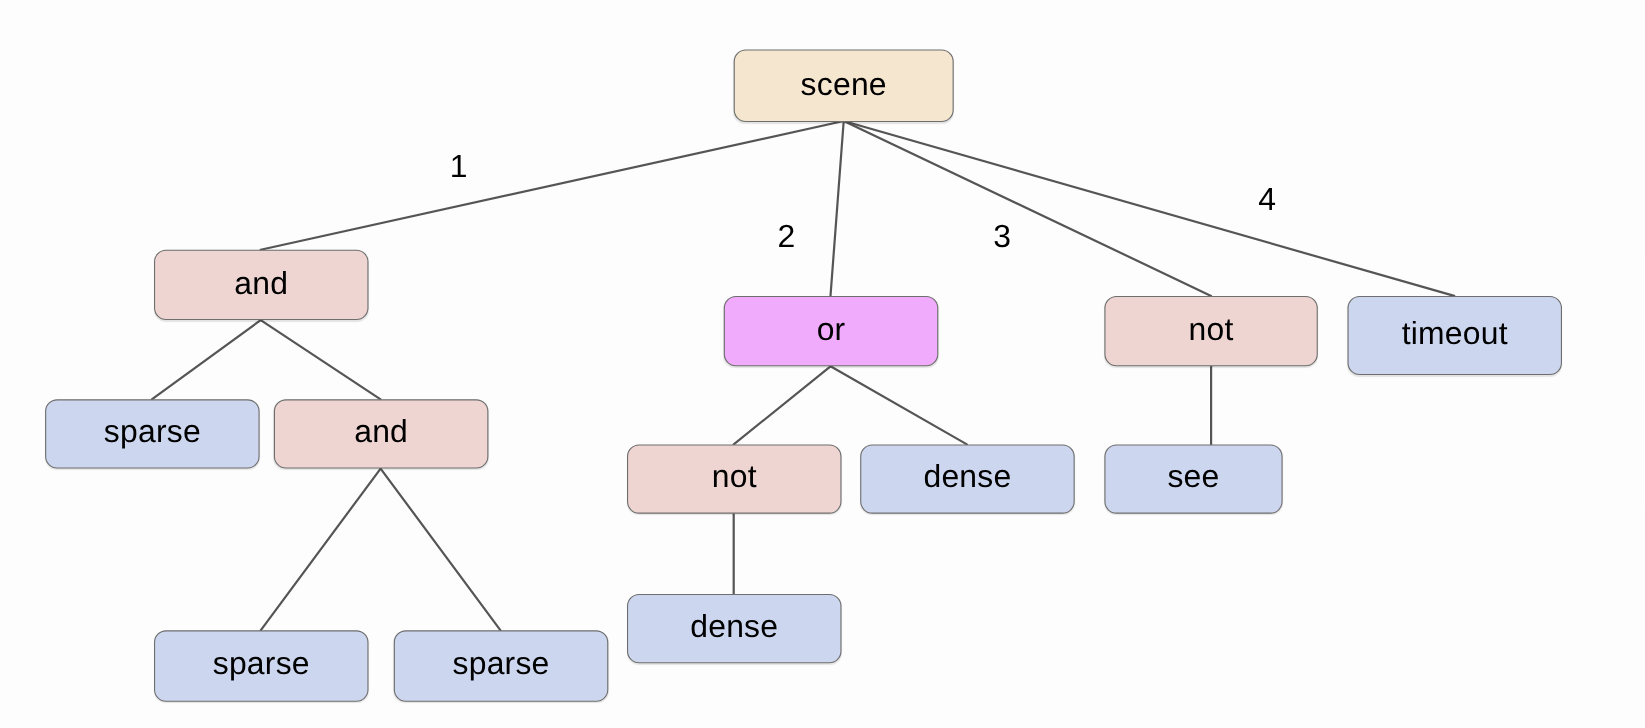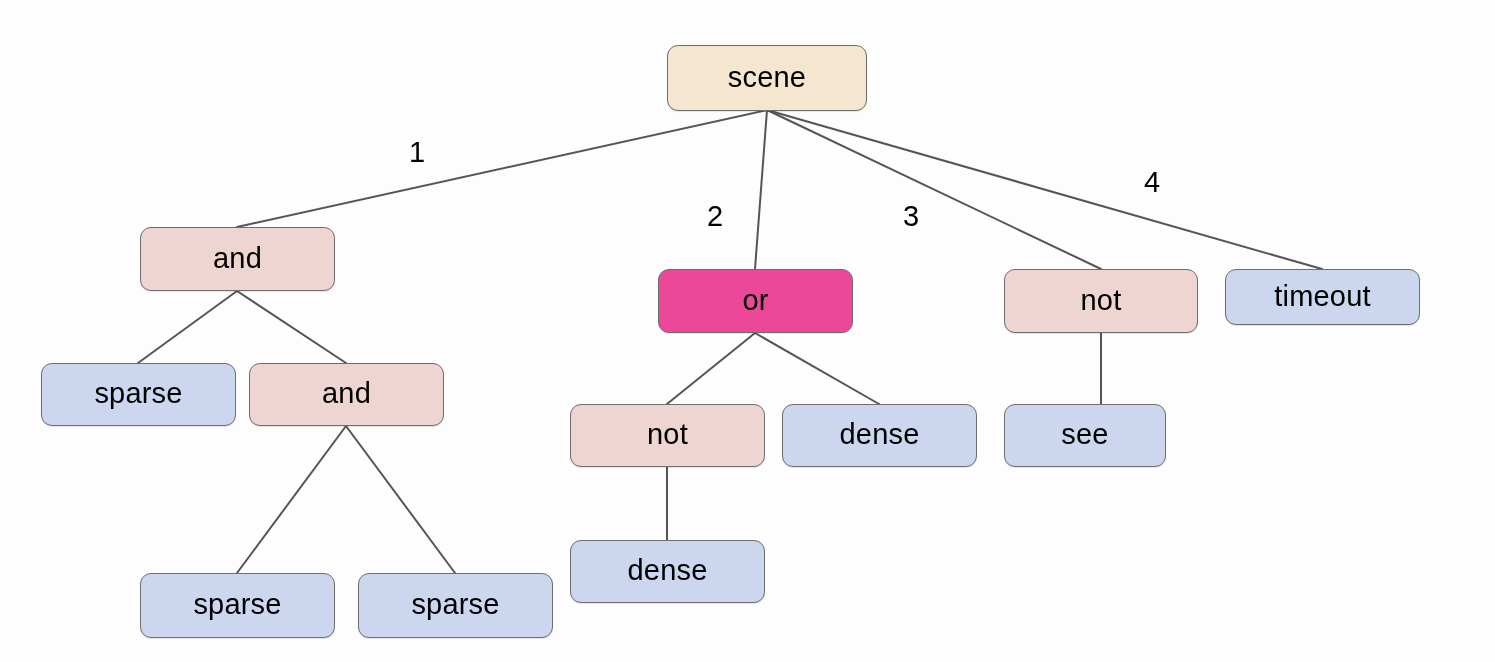--- a/index.html
+++ b/index.html
@@ -69,27 +69,27 @@
       <line x1="667" y1="467" x2="667" y2="540" stroke="#555555" stroke-width="2" stroke-linecap="round"></line>
       <line x1="1101" y1="333" x2="1101" y2="404" stroke="#555555" stroke-width="2" stroke-linecap="round"></line>
     </svg>
   <div id="node-layer">
       <div class="node" style="left: 667px; top: 45px; width: 200px; height: 66px; background: rgb(245, 230, 208); border-color: rgb(110, 110, 110);">
         <span class="node-label">scene</span>
       </div>
       <div class="node" style="left: 140px; top: 227px; width: 195px; height: 64px; background: rgb(238, 213, 210); border-color: rgb(110, 110, 110);">
         <span class="node-label">and</span>
       </div>
-      <div class="node" style="left: 658px; top: 269px; width: 195px; height: 64px; background: #ec4899; border-color: rgb(110, 110, 110);">
+      <div class="node" style="left: 658px; top: 269px; width: 195px; height: 64px; background: #f0abfc; border-color: rgb(110, 110, 110);">
         <span class="node-label">or</span>
       </div>
       <div class="node" style="left: 1004px; top: 269px; width: 194px; height: 64px; background: rgb(238, 213, 210); border-color: rgb(110, 110, 110);">
         <span class="node-label">not</span>
       </div>
-      <div class="node" style="left: 1225px; top: 269px; width: 195px; height: 56px; background: rgb(204, 215, 239); border-color: rgb(110, 110, 110);">
+      <div class="node" style="left: 1225px; top: 269px; width: 195px; height: 72px; background: rgb(204, 215, 239); border-color: rgb(110, 110, 110);">
         <span class="node-label">timeout</span>
       </div>
       <div class="node" style="left: 41px; top: 363px; width: 195px; height: 63px; background: rgb(204, 215, 239); border-color: rgb(110, 110, 110);">
         <span class="node-label">sparse</span>
       </div>
       <div class="node" style="left: 249px; top: 363px; width: 195px; height: 63px; background: rgb(238, 213, 210); border-color: rgb(110, 110, 110);">
         <span class="node-label">and</span>
       </div>
       <div class="node" style="left: 570px; top: 404px; width: 195px; height: 63px; background: rgb(238, 213, 210); border-color: rgb(110, 110, 110);">
         <span class="node-label">not</span>

